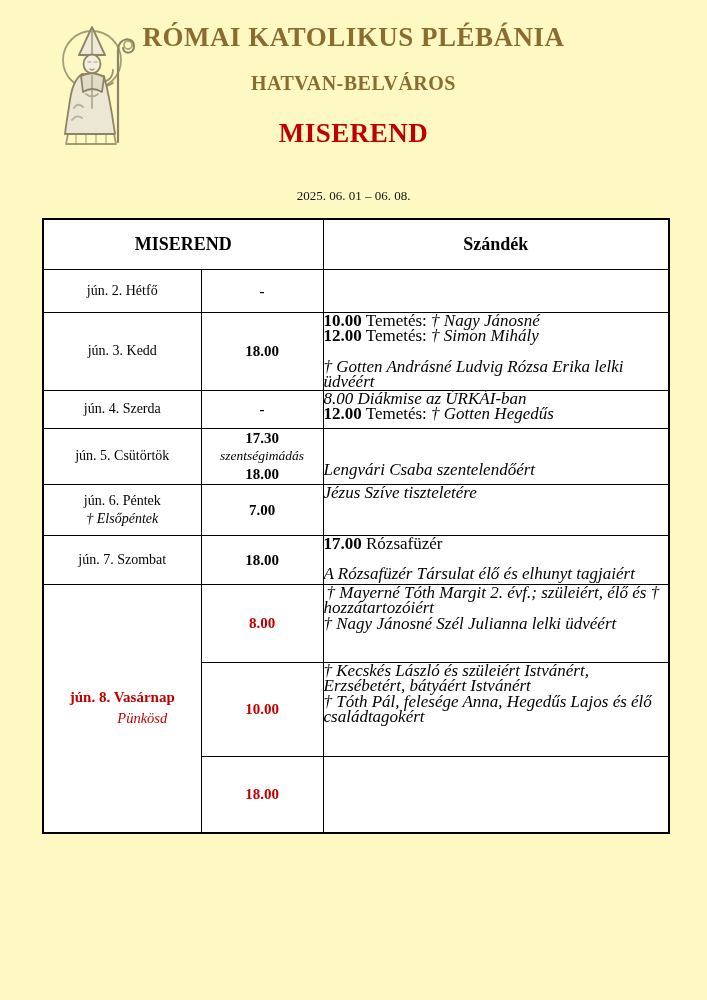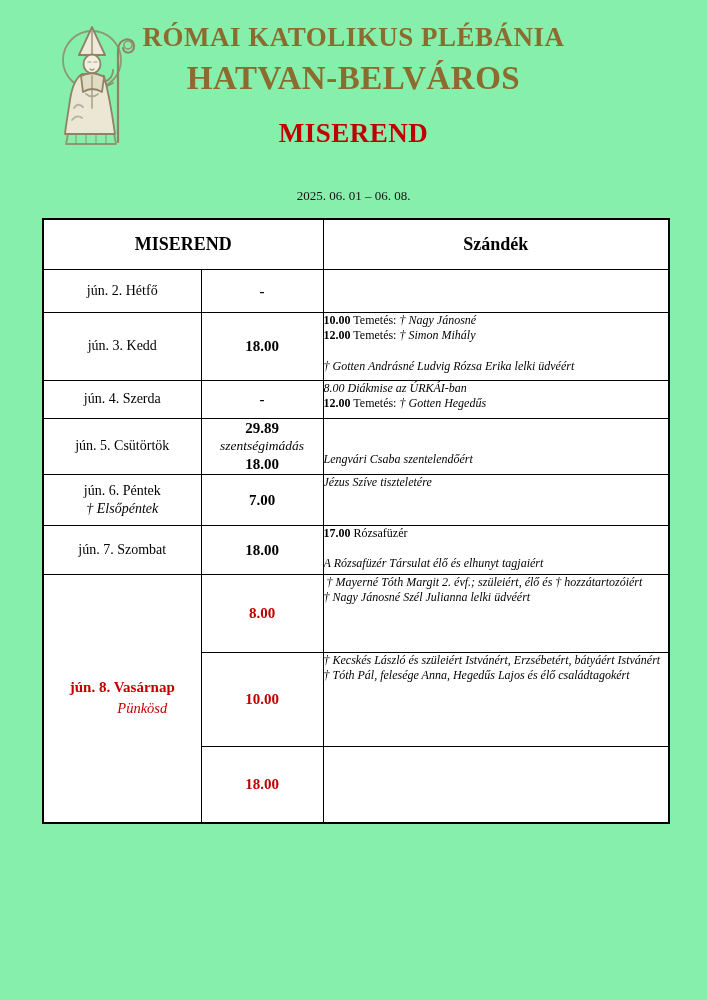--- a/index.html
+++ b/index.html
@@ -1,44 +1,44 @@
 <!DOCTYPE html>
 <html lang="hu"><head>
 <meta charset="utf-8">
 <style>
   html,body{margin:0;padding:0;}
   body{
     width:707px;height:1000px;background:#ffffff;
     font-family:"Liberation Serif", serif;color:#000;
   }
-  .page{position:relative;width:707px;height:1000px;background:#86efac;overflow:hidden;}
+  .page{position:relative;width:707px;height:1000px;background:#fef9c3;overflow:hidden;}
 
   
   .logo{position:absolute;left:52px;top:20px;width:92px;height:130px;}
   .org-line{position:absolute;left:0;width:707px;text-align:center;
     color:#8B6C2E;font-weight:bold;letter-spacing:.5px;}
   .org1{top:22px;font-size:27px;}
-  .org2{top:60px;font-size:33px;}
+  .org2{top:72px;font-size:20px;}
   .doc-title{position:absolute;left:0;width:707px;top:118px;text-align:center;
     color:#C00000;font-weight:bold;font-size:27px;letter-spacing:.5px;}
   .feast{position:absolute;left:0;width:707px;top:157px;text-align:center;
     color:#C00000;font-weight:bold;font-size:22px;}
   .daterange{position:absolute;left:0;width:707px;top:188px;text-align:center;
     color:#111;font-size:13px;}
 
   
   table.sched{position:absolute;left:42px;top:218px;width:626px;
     border-collapse:collapse;table-layout:fixed;border:2px solid #000;background:#fff;}
   .sched th,.sched td{border:1px solid #000;padding:0;overflow:hidden;}
   .sched th{font-size:18px;font-weight:bold;text-align:center;vertical-align:middle;}
   .day-cell{text-align:center;vertical-align:middle;font-size:14px;line-height:18px;margin-top:40px;}
   .day-note{font-style:italic;}
   .time-cell{text-align:center;vertical-align:middle;font-weight:bold;font-size:15px;line-height:18px;}
   .time-note{font-style:italic;font-weight:normal;font-size:13.5px;}
-  .intent-cell{vertical-align:top;text-align:left;padding:3px 6px;font-size:12px;line-height:15.5px;}
+  .intent-cell{vertical-align:top;text-align:left;padding:3px 6px;font-size:17px;line-height:15.5px;}
   .intent-cell.bottom{vertical-align:bottom;padding-bottom:6px;}
   .b{font-weight:bold;}
   .i{font-style:italic;}
   .gap{height:15px;}
   .indent1{text-indent:3px;}
   .sun-day{color:#C00000;font-weight:bold;font-size:15px;line-height:21px;}
   .sun-note{color:#C00000;font-style:italic;font-weight:normal;font-size:14.5px;padding-left:40px;}
   .sun-time{color:#C00000;}
 </style>
 </head>
@@ -119,21 +119,21 @@
           <span class="b">12.00</span>
           <span>Temetés:</span>
           <span class="i">† Gotten Hegedűs</span>
         </div>
       </td>
     </tr>
 
     <tr style="height:56px">
       <td class="day-cell">jún. 5. Csütörtök</td>
       <td class="time-cell">
-        <div>29.89</div>
+        <div>17.30</div>
         <div class="time-note">szentségimádás</div>
         <div>18.00</div>
       </td>
       <td class="intent-cell bottom">
         <div class="i">Lengvári Csaba szentelendőért</div>
       </td>
     </tr>
 
     <tr style="height:51px">
       <td class="day-cell">

